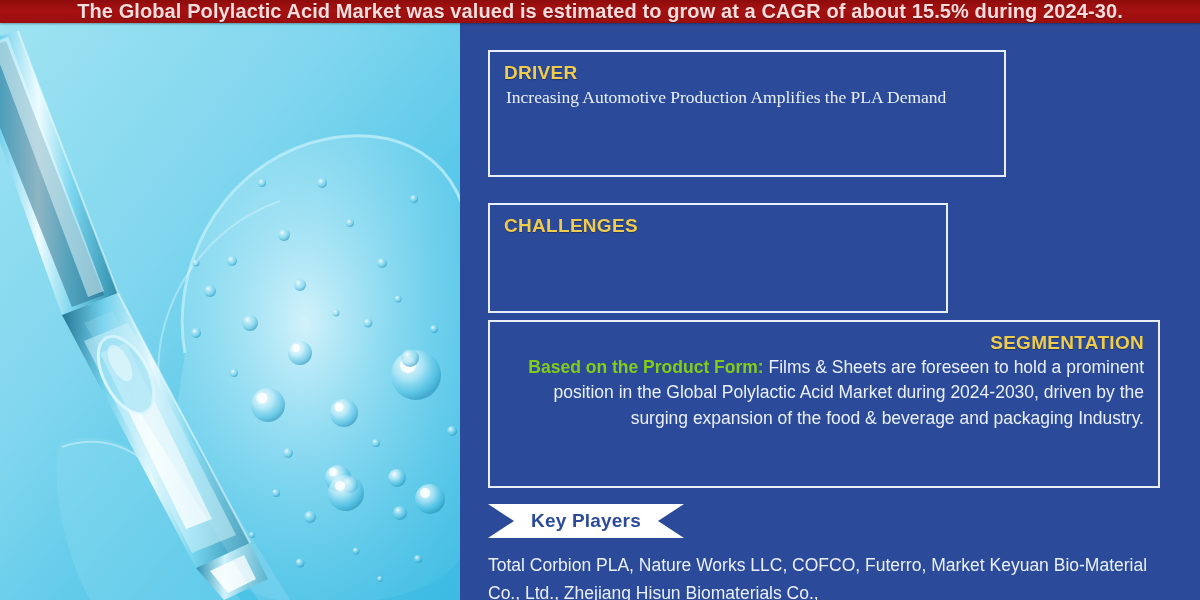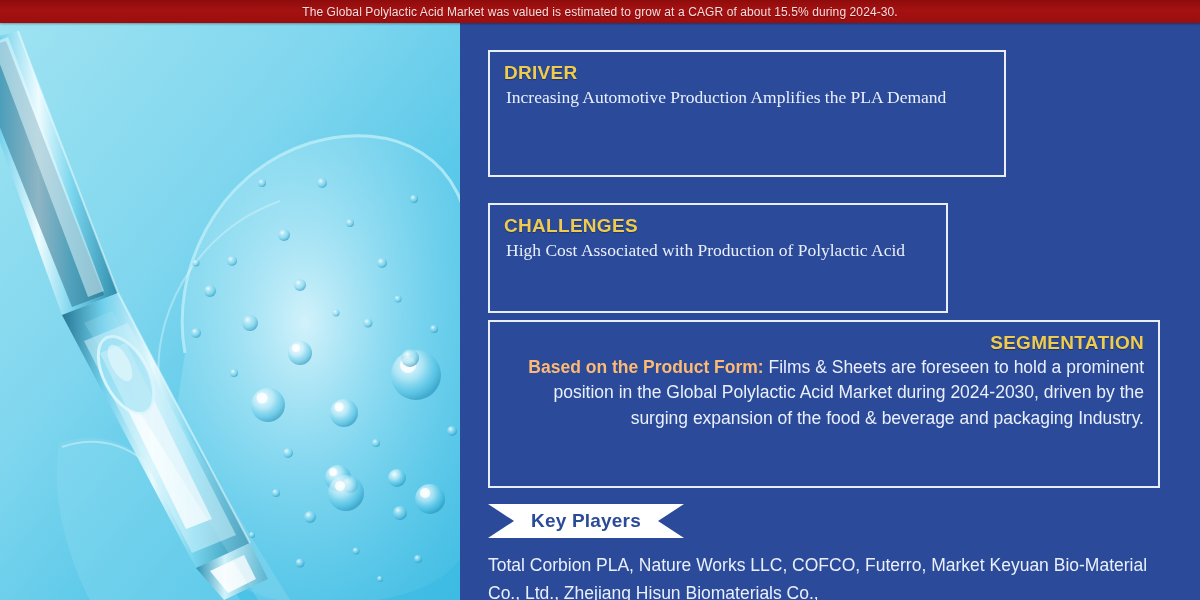--- a/index.html
+++ b/index.html
@@ -25,22 +25,22 @@
     width:1200px; height:23px;
     background:linear-gradient(180deg,#8E0C0C 0%,#A61111 45%,#9B0E0E 100%);
     display:flex;
     align-items:center;
     justify-content:center;
     z-index:5;
     box-shadow:0 1px 2px rgba(0,0,0,.35);
   }
   #top-banner .banner-text {
     color:#FBDCDC;
-    font-size:12px;
-    font-weight:400;
+    font-size:20px;
+    font-weight:700;
     letter-spacing:.1px;
     white-space:nowrap;
     text-shadow:0 1px 1px rgba(0,0,0,.35);
   }
 
   
   #photo-panel {
     position:absolute;
     left:0; top:23px;
     width:460px; height:577px;
@@ -72,21 +72,21 @@
     margin-bottom:1px;
     text-shadow:0 1px 1px rgba(0,0,0,.3);
   }
   .box-body {
     color:#EAF0FB;
     font-size:17.5px;
     font-weight:400;
     line-height:1.45;
   }
   .box-body .lead {
-    color:#fdba74;
+    color:#84cc16;
     font-weight:bold;
   }
 
   
   #box-driver       { left:26px;  top:18px;  width:518px;  height:127px; }
   #box-challenges   { left:26px;  top:163px; width:460px;  height:110px;margin-top:8px; }
   #box-segmentation { left:26px;  top:288px; width:672px;  height:168px;text-align:right; }
 
   #box-driver .box-body,
   #box-challenges .box-body { padding-left:2px;font-family:Liberation Serif, serif; }
@@ -251,21 +251,20 @@
 
   <div id="content-column">
 
     <div id="box-driver" class="info-box">
       <div class="box-title">DRIVER</div>
       <div class="box-body">Increasing Automotive Production Amplifies the PLA Demand</div>
     </div>
 
     <div id="box-challenges" class="info-box">
       <div class="box-title">CHALLENGES</div>
-      <div class="box-body">High Cost Associated with Production of Polylactic Acid</div>
     </div>
 
     <div id="box-segmentation" class="info-box">
       <div class="box-title">SEGMENTATION</div>
       <div class="box-body"><span class="lead">Based on the Product Form:</span><span> Films &amp; Sheets are foreseen to hold a prominent position in the Global Polylactic Acid Market during 2024-2030, driven by the surging expansion of the food &amp; beverage and packaging Industry.</span></div>
     </div>
 
     <div id="key-players-section">
       <div id="key-players-ribbon">
         <svg class="ribbon-shape" viewBox="0 0 196 34" preserveAspectRatio="none">

